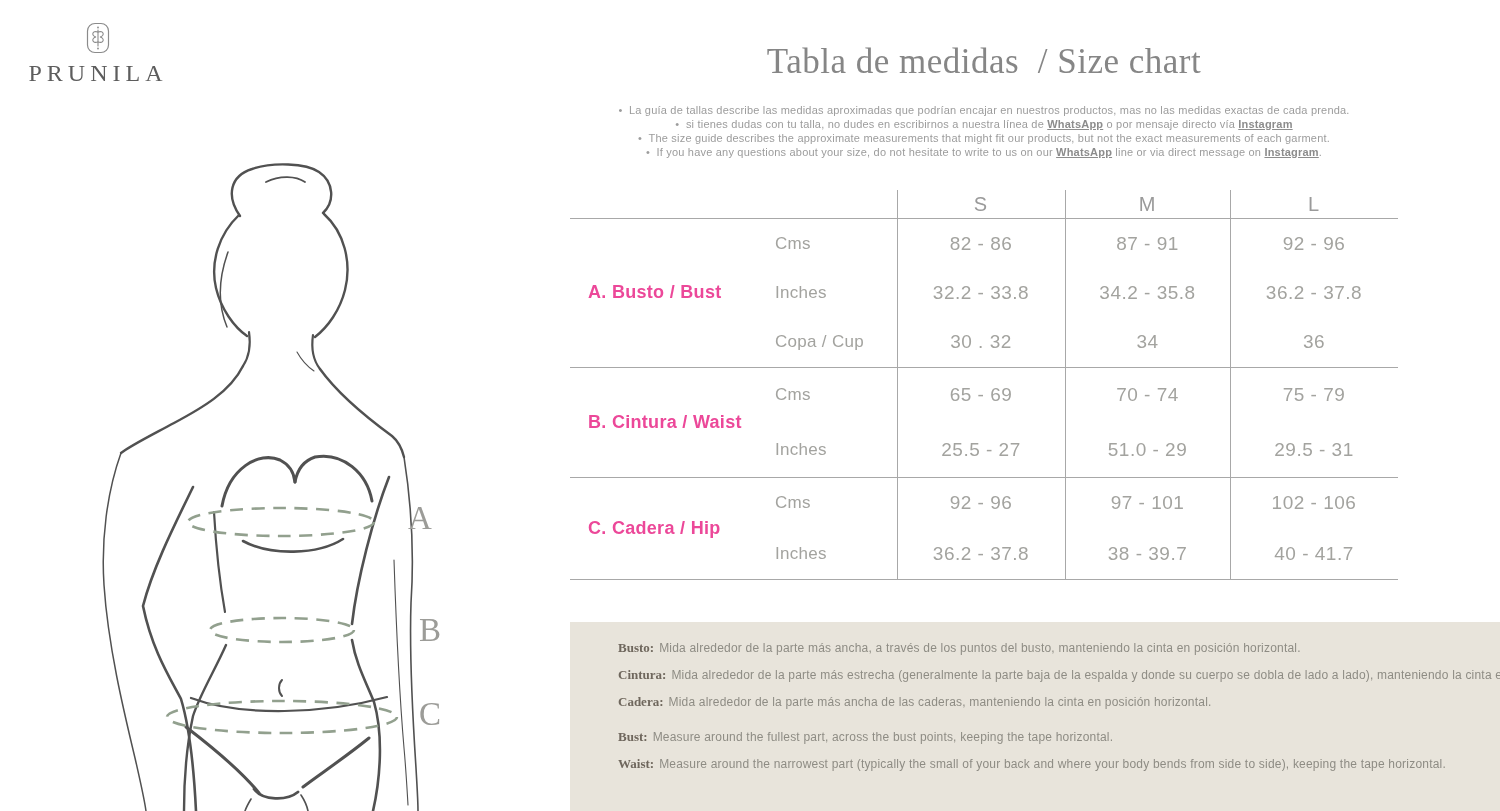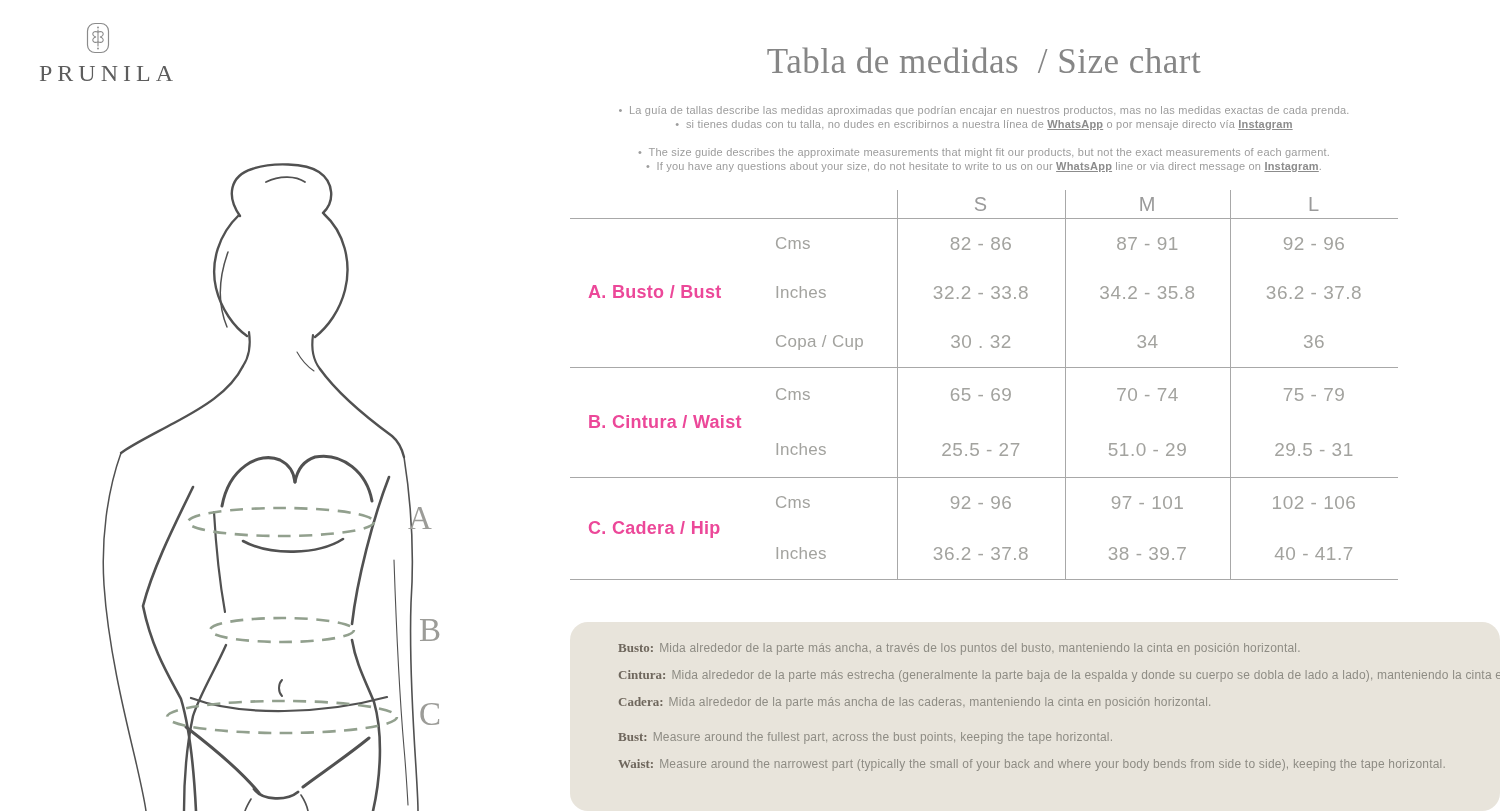--- a/index.html
+++ b/index.html
@@ -1,21 +1,21 @@
 <!DOCTYPE html>
 <html><head>
 <meta charset="utf-8">
 <style>
   html,body{margin:0;padding:0;background:#ffffff;}
   #canvas{
     position:relative;width:1500px;height:811px;overflow:hidden;background:#ffffff;
     font-family:"Liberation Sans", sans-serif;
   }
   
-  .brand{position:absolute;left:18px;top:22px;width:160px;text-align:right;}
+  .brand{position:absolute;left:18px;top:22px;width:160px;text-align:center;}
   .brand .emblem{display:block;margin:0 auto 6px auto;}
   .brand .name{
     font-family:"Liberation Serif", serif;font-size:24px;letter-spacing:5px;
     color:#5d5d5d;white-space:nowrap;
   }
   
   .figure-wrap{position:absolute;left:0;top:0;width:470px;height:811px;}
   .figure-letter{
     position:absolute;font-family:"Liberation Serif", serif;font-size:33px;
     color:#9c9c98;line-height:36px;
@@ -26,21 +26,21 @@
   
   .page-title{
     position:absolute;left:570px;top:42px;width:828px;text-align:center;
     font-family:"Liberation Serif", serif;font-size:35px;color:#868686;
     white-space:pre;letter-spacing:0.5px;
   }
   .intro{
     position:absolute;left:530px;top:104px;width:908px;text-align:center;
     font-size:11px;line-height:13.5px;color:#9c9c9c;letter-spacing:0.2px;
   }
-  .intro .block-en{margin-top:15px;}
+  .intro .block-en{margin-top:1px;}
   .intro b{font-weight:bold;color:#8c8c8c;text-decoration:underline;cursor:pointer;}
   
   .size-table{position:absolute;left:570px;top:190px;width:828px;height:390px;}
   .hline{position:absolute;left:0;width:828px;height:1px;background:#a8a8a8;}
   .vline{position:absolute;top:0;width:1px;height:390px;background:#a8a8a8;}
   .thead{
     position:absolute;left:0;top:0;width:828px;height:28px;
     display:grid;grid-template-columns:205px 122px 168px 165px 168px;align-items:center;
   }
   .thead span{text-align:center;font-size:20px;color:#9a9a9a;letter-spacing:1px;}
@@ -56,21 +56,21 @@
     font-size:18px;font-weight:bold;color:#ec4899;letter-spacing:0.3px;
   }
   .unit{
     grid-column:2;align-self:center;font-size:17px;color:#a3a39f;letter-spacing:0.3px;
   }
   .val{align-self:center;text-align:center;font-size:19px;color:#a3a39f;letter-spacing:0.5px;}
   .val.c1{grid-column:3;} .val.c2{grid-column:4;} .val.c3{grid-column:5;}
   
   .guide{
     position:absolute;left:570px;top:622px;width:930px;height:189px;
-    background:#e8e4db;padding:12px 20px 0 48px;box-sizing:border-box;border-radius:18px;
+    background:#e8e4db;padding:12px 20px 0 48px;box-sizing:border-box;
   }
   .guide .line{line-height:26px;white-space:nowrap;}
   .guide .gap{height:8px;}
   .guide .term{
     font-family:"Liberation Serif", serif;font-size:13px;font-weight:bold;
     color:#6f675d;margin-right:5px;
   }
   .guide .desc{font-size:12px;color:#8e8c84;letter-spacing:0.2px;}
 </style>
 </head>

